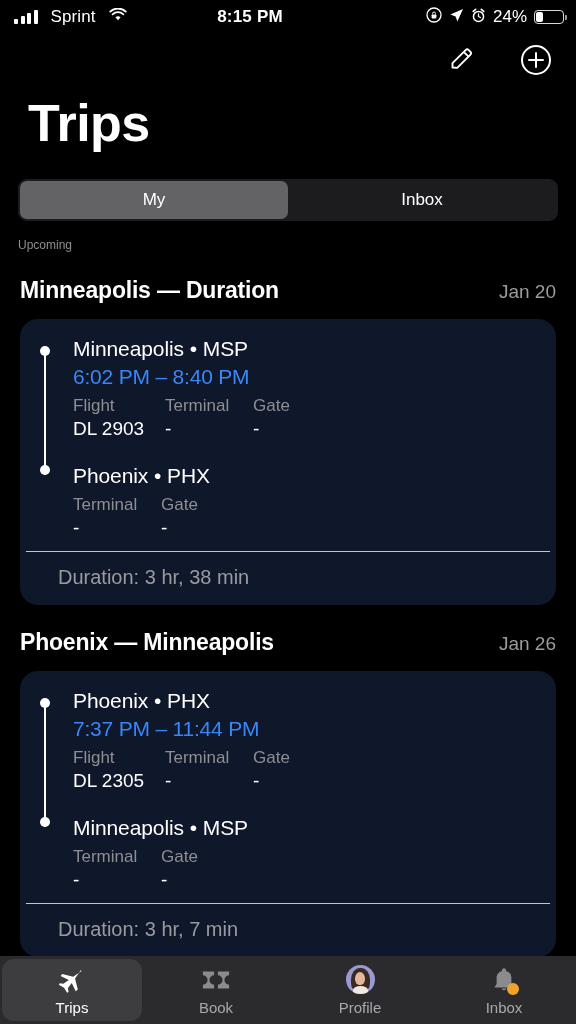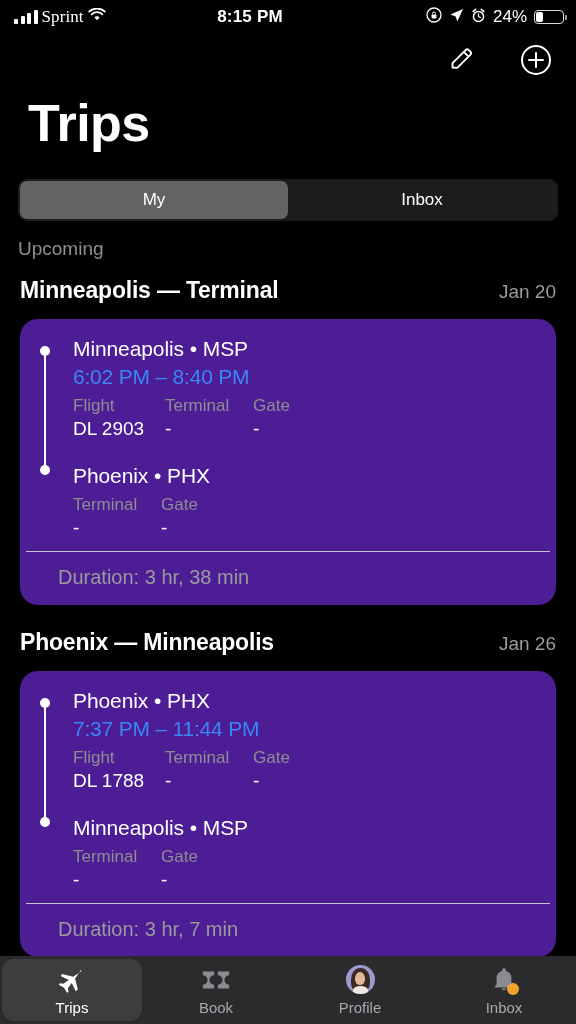--- a/index.html
+++ b/index.html
@@ -9,21 +9,21 @@
     font-family:"Liberation Sans", sans-serif;
     overflow:hidden;
   }
   #app { position:relative; width:576px; height:1024px; background:#000; }
 
   
   .statusbar {
     position:absolute; top:0; left:0; width:576px; height:34px;
     display:flex; align-items:center; color:#fff;
   }
-  .sb-left { position:absolute; left:14px; display:flex; align-items:center; gap:4px;font-family:Liberation Serif, serif; }
+  .sb-left { position:absolute; left:14px; display:flex; align-items:center; gap:13px; }
   .signal { display:flex; align-items:flex-end; gap:2.5px; height:14px; }
   .signal i { display:block; width:4px; background:#fff; border-radius:1px; }
   .signal i:nth-child(1){height:5px;}
   .signal i:nth-child(2){height:8px;}
   .signal i:nth-child(3){height:11px;}
   .signal i:nth-child(4){height:14px;}
   .carrier { font-size:17px; letter-spacing:.1px; }
   .sb-time {
     position:absolute; left:0; width:500px; text-align:center;
     font-size:17px; font-weight:600; letter-spacing:.2px;
@@ -60,35 +60,35 @@
   }
   .seg {
     flex:1; display:flex; align-items:center; justify-content:center;
     font-size:17px; color:#ffffff; border-radius:7px;
   }
   .seg.active { background:#636366; }
 
   
   .section-label {
     position:absolute; top:238px; left:18px;
-    font-size:19px; color:#8e8e93;
+    font-size:12px; color:#8e8e93;
   }
 
   
   .trips { position:absolute; top:277px; left:0; width:576px; }
   .trip { margin-bottom:24px; }
   .trip-head {
     display:flex; align-items:baseline; justify-content:space-between;
     padding:0 20px 0 20px; margin-bottom:15px;
   }
   .trip-route { font-size:23px; font-weight:bold; color:#fff; letter-spacing:-0.2px; }
   .trip-date { font-size:19px; color:#9b9b9f; }
 
   .card {
-    position:relative; margin:0 20px; background:#4c1d95; border-radius:18px;
+    position:relative; margin:0 20px; background:#0f172a; border-radius:18px;
     padding:18px 0 0 0; overflow:hidden;
   }
   .legs { position:relative; padding:0 0 12px 0; }
   .timeline {
     position:absolute; left:20px; top:9px; bottom:0; width:10px;
   }
   .tl-line {
     position:absolute; left:4.2px; top:5px; width:1.6px; background:#fff;
   }
   .dot {
@@ -219,21 +219,21 @@
     <div class="seg active">My</div>
     <div class="seg">Inbox</div>
   </div>
 
   <div class="section-label">Upcoming</div>
 
   <div class="trips">
 
     <div class="trip">
       <div class="trip-head">
-        <span class="trip-route">Minneapolis — Terminal</span>
+        <span class="trip-route">Minneapolis — Duration</span>
         <span class="trip-date">Jan 20</span>
       </div>
       <div class="card">
         <div class="legs">
           <div class="timeline">
             <div class="tl-line" style="height:124px;"></div>
             <div class="dot" style="top:0px;"></div>
             <div class="dot" style="top:119px;"></div>
           </div>
 
@@ -299,21 +299,21 @@
           <div class="leg">
             <div class="leg-city">
               <span>Phoenix</span>
               <span>•</span>
               <span>PHX</span>
             </div>
             <div class="leg-time">7:37 PM – 11:44 PM</div>
             <div class="cols">
               <div class="col-flight">
                 <div class="col-label">Flight</div>
-                <div class="col-value">DL 1788</div>
+                <div class="col-value">DL 2305</div>
               </div>
               <div class="col-term">
                 <div class="col-label">Terminal</div>
                 <div class="col-value">-</div>
               </div>
               <div class="col-gate">
                 <div class="col-label">Gate</div>
                 <div class="col-value">-</div>
               </div>
             </div>

